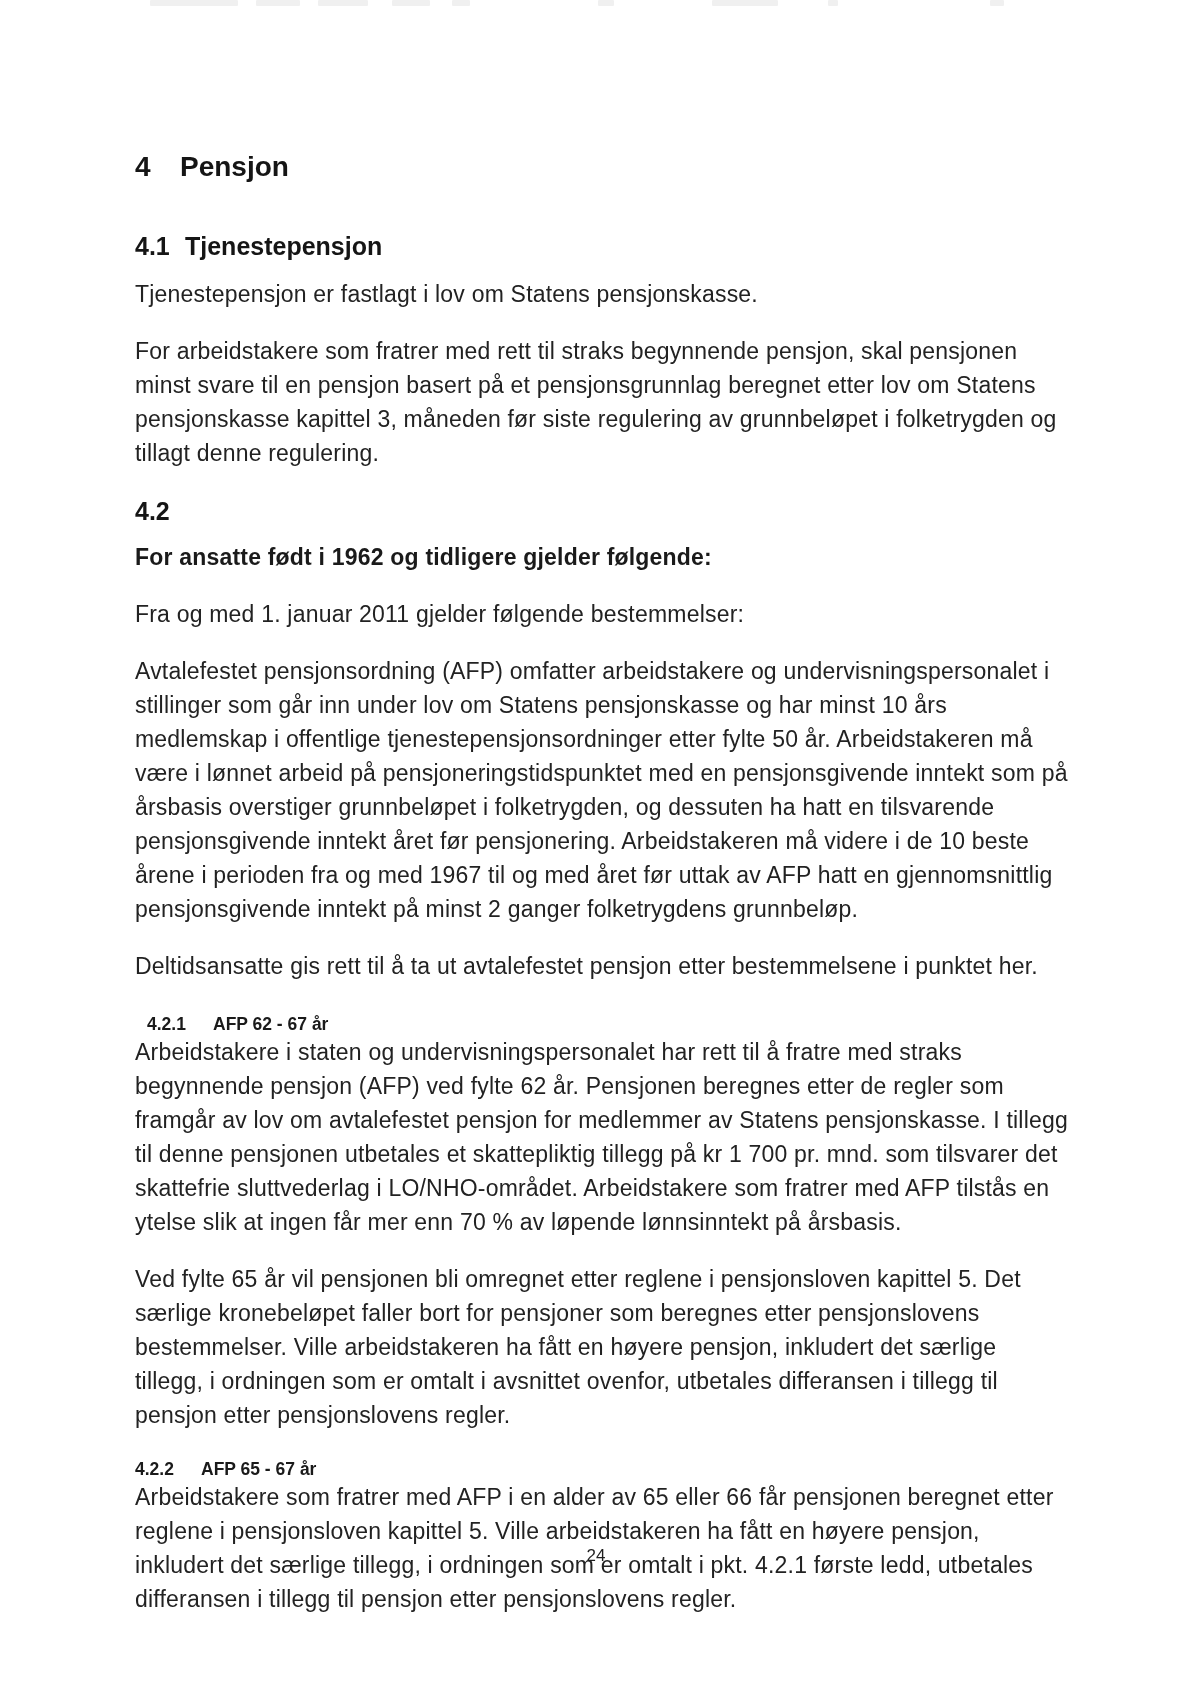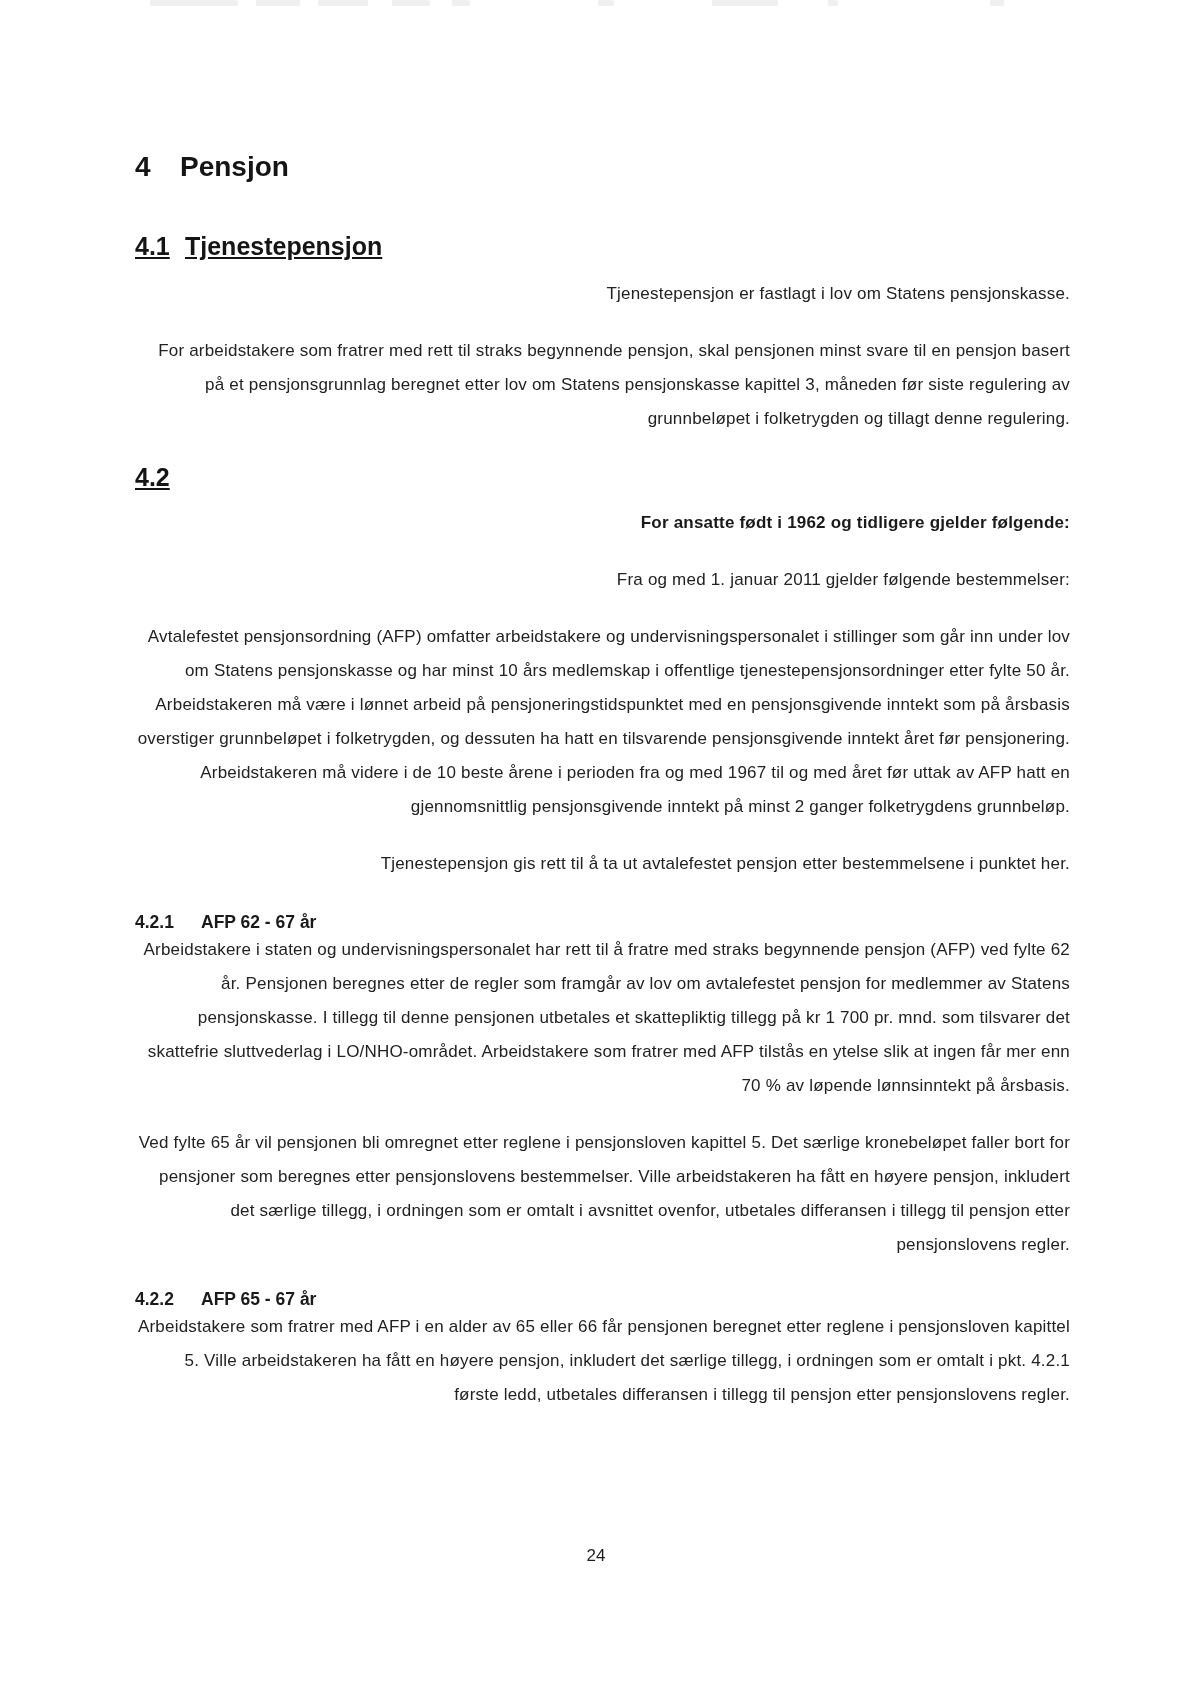--- a/index.html
+++ b/index.html
@@ -57,43 +57,42 @@
     display: flex;
   }
   h1 .hnum { width: 45px; flex: 0 0 45px; }
 
   h2 {
     font-size: 25px;
     line-height: 30px;
     font-weight: 700;
     color: #151515;
     display: flex;
-    text-decoration: underline;
   }
   h2 .hnum { width: 50px; flex: 0 0 50px; }
   .h-s41 { margin-top: 47px; }
   .h-s42 { margin-top: 26px; }
 
   h3 {
     font-size: 17.5px;
     line-height: 22px;
     font-weight: 700;
     color: #1a1a1a;
     display: flex;
   }
   h3 .hnum { width: 66px; flex: 0 0 66px; }
-  .h-s421 { margin-top: 30px; }
+  .h-s421 { margin-top: 30px; margin-left: 12px; }
   .h-s422 { margin-top: 26px; }
 
   p {
-    font-size: 17px;
+    font-size: 23px;
     line-height: 34px;
     letter-spacing: 0.2px;
     color: #222222;
-    text-align: right;
+    text-align: left;
   }
   .p-lead { font-weight: 700; color: #1a1a1a; }
 
   .mt16 { margin-top: 16px; }
   .mt14 { margin-top: 14px; }
   .mt12 { margin-top: 0; }
   .mt10 { margin-top: 23px; }
 
   .page-number {
     position: absolute;
@@ -140,21 +139,21 @@
   <h2 class="h-s42">
     <span class="hnum">4.2</span>
   </h2>
 
   <p class="p-lead mt14">For ansatte født i 1962 og tidligere gjelder følgende:</p>
 
   <p class="mt10">Fra og med 1. januar 2011 gjelder følgende bestemmelser:</p>
 
   <p class="mt10">Avtalefestet pensjonsordning (AFP) omfatter arbeidstakere og undervisningspersonalet i stillinger som går inn under lov om Statens pensjonskasse og har minst 10 års medlemskap i offentlige tjenestepensjonsordninger etter fylte 50 år. Arbeidstakeren må være i lønnet arbeid på pensjoneringstidspunktet med en pensjonsgivende inntekt som på årsbasis overstiger grunnbeløpet i folketrygden, og dessuten ha hatt en tilsvarende pensjonsgivende inntekt året før pensjonering. Arbeidstakeren må videre i de 10 beste årene i perioden fra og med 1967 til og med året før uttak av AFP hatt en gjennomsnittlig pensjonsgivende inntekt på minst 2 ganger folketrygdens grunnbeløp.</p>
 
-  <p class="mt10">Tjenestepensjon gis rett til å ta ut avtalefestet pensjon etter bestemmelsene i punktet her.</p>
+  <p class="mt10">Deltidsansatte gis rett til å ta ut avtalefestet pensjon etter bestemmelsene i punktet her.</p>
 
   <h3 class="h-s421">
     <span class="hnum">4.2.1</span>
     <span class="htitle">AFP 62 - 67 år</span>
   </h3>
 
   <p class="mt12">Arbeidstakere i staten og undervisningspersonalet har rett til å fratre med straks begynnende pensjon (AFP) ved fylte 62 år. Pensjonen beregnes etter de regler som framgår av lov om avtalefestet pensjon for medlemmer av Statens pensjonskasse. I tillegg til denne pensjonen utbetales et skattepliktig tillegg på kr 1 700 pr. mnd. som tilsvarer det skattefrie sluttvederlag i LO/NHO-området. Arbeidstakere som fratrer med AFP tilstås en ytelse slik at ingen får mer enn 70 % av løpende lønnsinntekt på årsbasis.</p>
 
   <p class="mt10">Ved fylte 65 år vil pensjonen bli omregnet etter reglene i pensjonsloven kapittel 5. Det særlige kronebeløpet faller bort for pensjoner som beregnes etter pensjonslovens bestemmelser. Ville arbeidstakeren ha fått en høyere pensjon, inkludert det særlige tillegg, i ordningen som er omtalt i avsnittet ovenfor, utbetales differansen i tillegg til pensjon etter pensjonslovens regler.</p>
 

